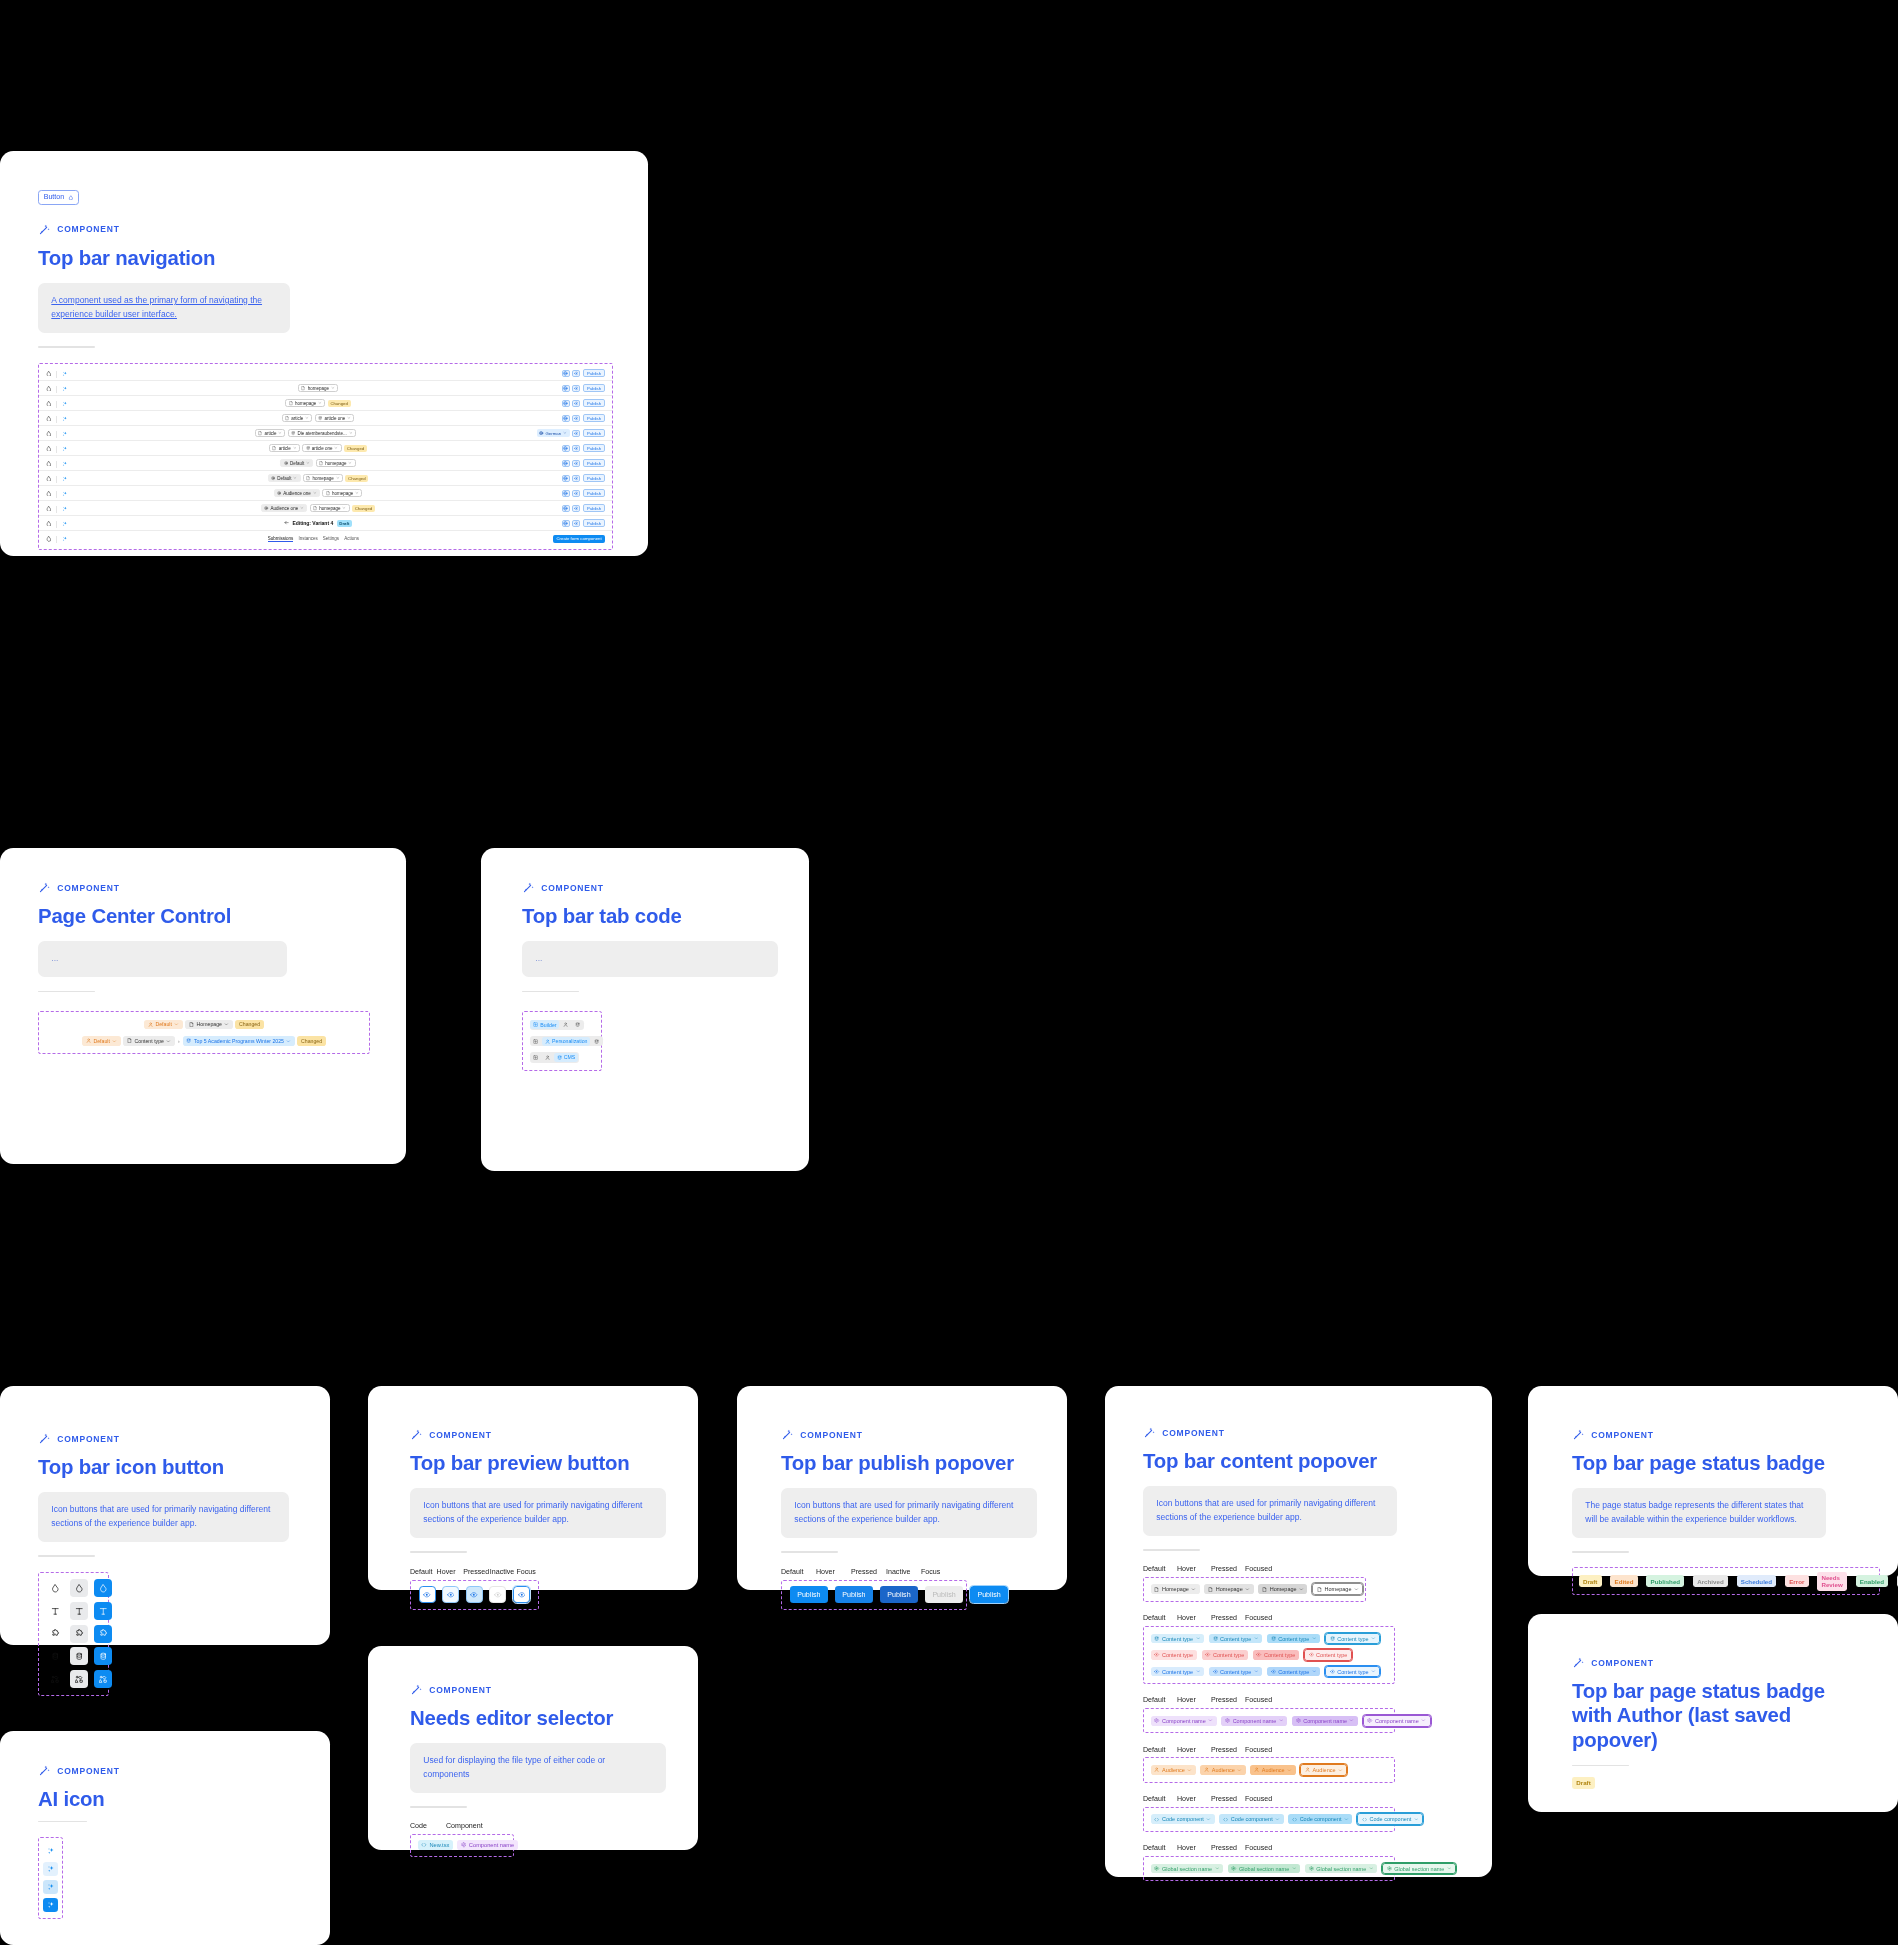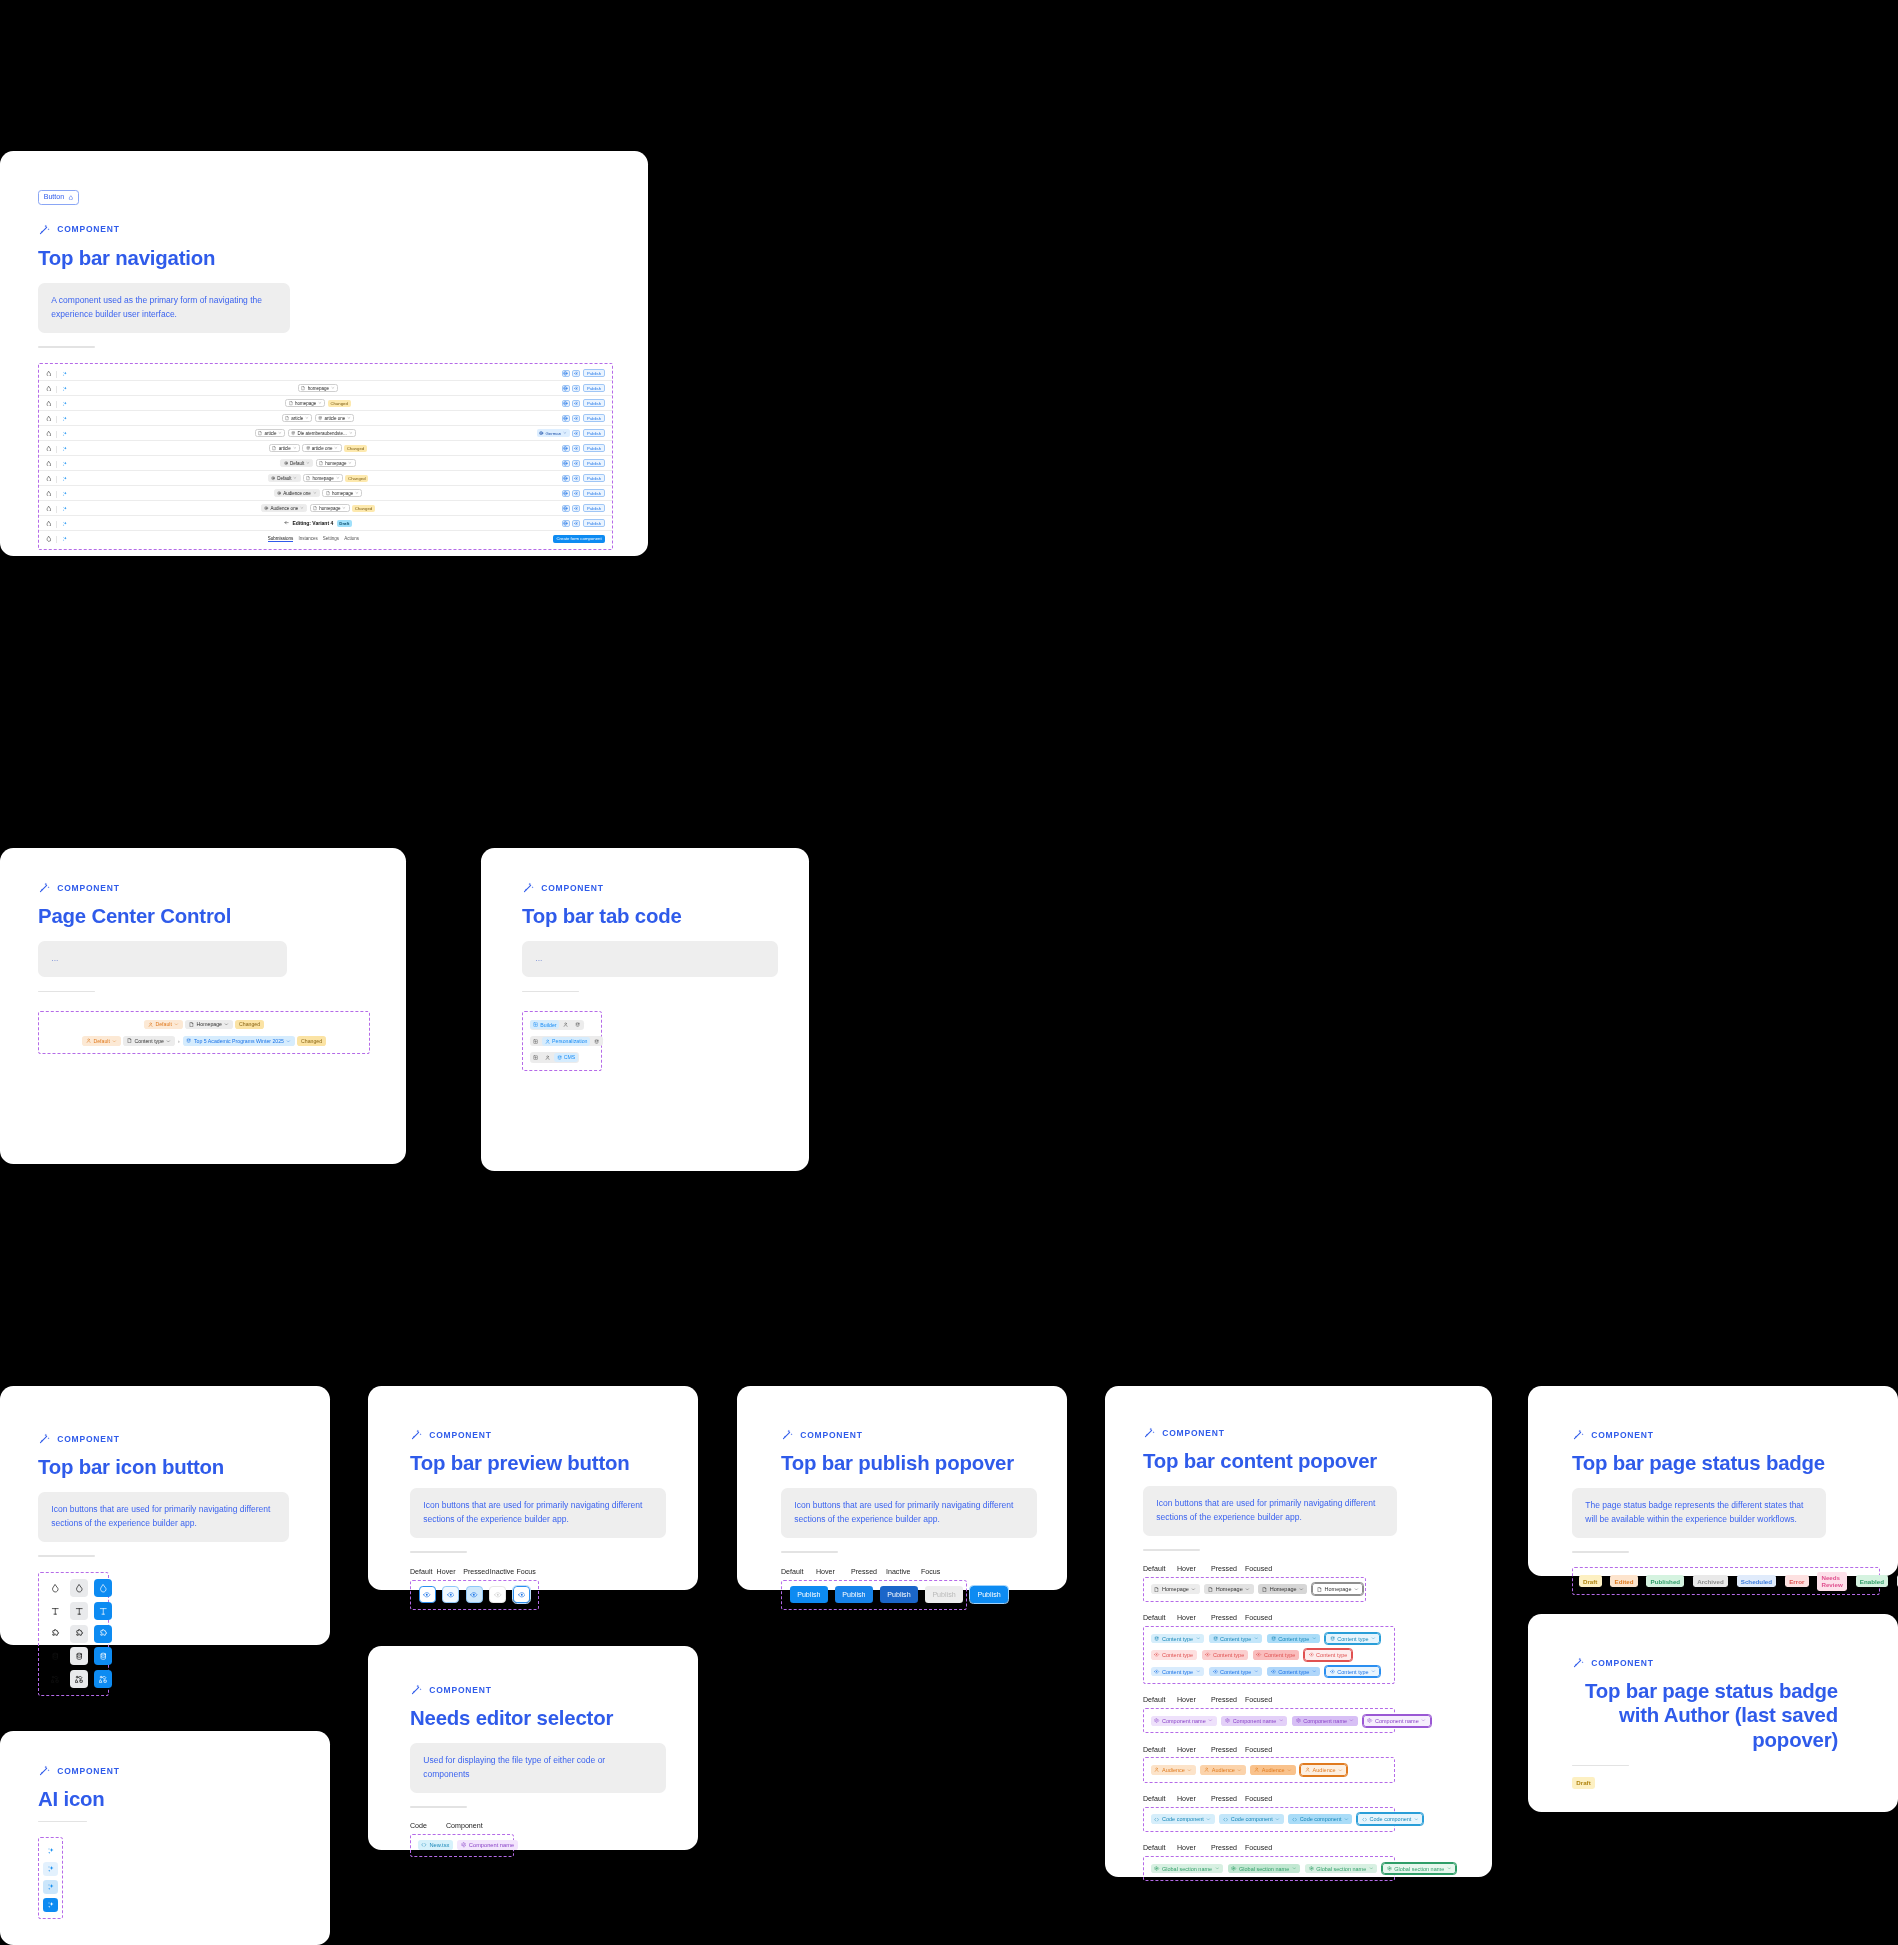--- a/index.html
+++ b/index.html
@@ -130,21 +130,21 @@
       <svg class="wand" viewBox="0 0 24 24" fill="none" stroke="#2f5bea" stroke-width="2" stroke-linecap="round">
         <path d="M4.5 19.5 L16 8"></path>
           <path d="M14.5 3 L15.2 5 L17.2 5.7 L15.2 6.4 L14.5 8.4 L13.8 6.4 L11.8 5.7 L13.8 5 Z" fill="#2f5bea" stroke="none"></path>
         <path d="M19.5 9.5 L20 11 L21.5 11.5 L20 12 L19.5 13.5 L19 12 L17.5 11.5 L19 11 Z" fill="#2f5bea" stroke="none"></path>
         <path d="M7.5 14 L8 15.4 L9.4 15.9 L8 16.4 L7.5 17.8 L7 16.4 L5.6 15.9 L7 15.4 Z" fill="#2f5bea" stroke="none"></path>
       </svg>
       <span class="eyebrow-text">COMPONENT</span>
     </div>
 
     <div class="title">Top bar navigation</div>
-    <div class="desc" style="width:252px;">A component used as the primary form of navigating the experience builder user interface.</div>
+    <div class="desc" style="width:252px;text-decoration:underline;">A component used as the primary form of navigating the experience builder user interface.</div>
     <div class="rule"></div>
 
     <div class="navbox" style="margin-top:15px; width:575px; padding:2.8px 0;">
       <div id="nav-rows">
           <div class="navrow">
         <span class="left">
           <svg width="5.7" height="5.7" viewBox="0 0 16 16" fill="none" stroke="#111" stroke-width="1.3" stroke-linecap="round" stroke-linejoin="round">
                 <path d="M8 1.4 L13 8.4 A5.2 5.2 0 1 1 3 8.4 Z"></path>
               </svg>
               <span style="color:#d8d8d8">|</span>
@@ -1611,18 +1611,18 @@
   <div class="card-inner" style="left:44px; top:42px; width:304px;">
     <div class="eyebrow">
       <svg class="wand" viewBox="0 0 24 24" fill="none" stroke="#2f5bea" stroke-width="2" stroke-linecap="round">
         <path d="M4.5 19.5 L16 8"></path>
           <path d="M14.5 3 L15.2 5 L17.2 5.7 L15.2 6.4 L14.5 8.4 L13.8 6.4 L11.8 5.7 L13.8 5 Z" fill="#2f5bea" stroke="none"></path>
         <path d="M19.5 9.5 L20 11 L21.5 11.5 L20 12 L19.5 13.5 L19 12 L17.5 11.5 L19 11 Z" fill="#2f5bea" stroke="none"></path>
         <path d="M7.5 14 L8 15.4 L9.4 15.9 L8 16.4 L7.5 17.8 L7 16.4 L5.6 15.9 L7 15.4 Z" fill="#2f5bea" stroke="none"></path>
       </svg>
       <span class="eyebrow-text">COMPONENT</span>
     </div>
-    <div class="title" style="width:266px;text-align:right;">Top bar page status badge with Author (last saved popover)</div>
+    <div class="title" style="width:266px;">Top bar page status badge with Author (last saved popover)</div>
     <div class="rule"></div>
     <div style="margin-top:12.3px;" id="author-badge"><span class="sbadge" style="background:#fdf0c2;color:#b08411;">Draft</span></div>
   </div>
 </div>
 
 
 </body></html>

